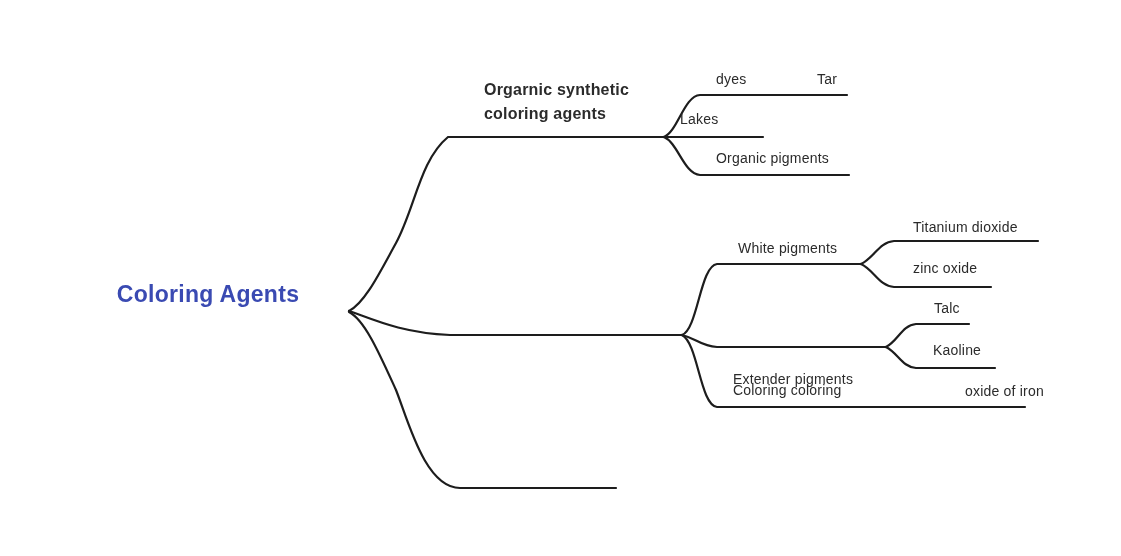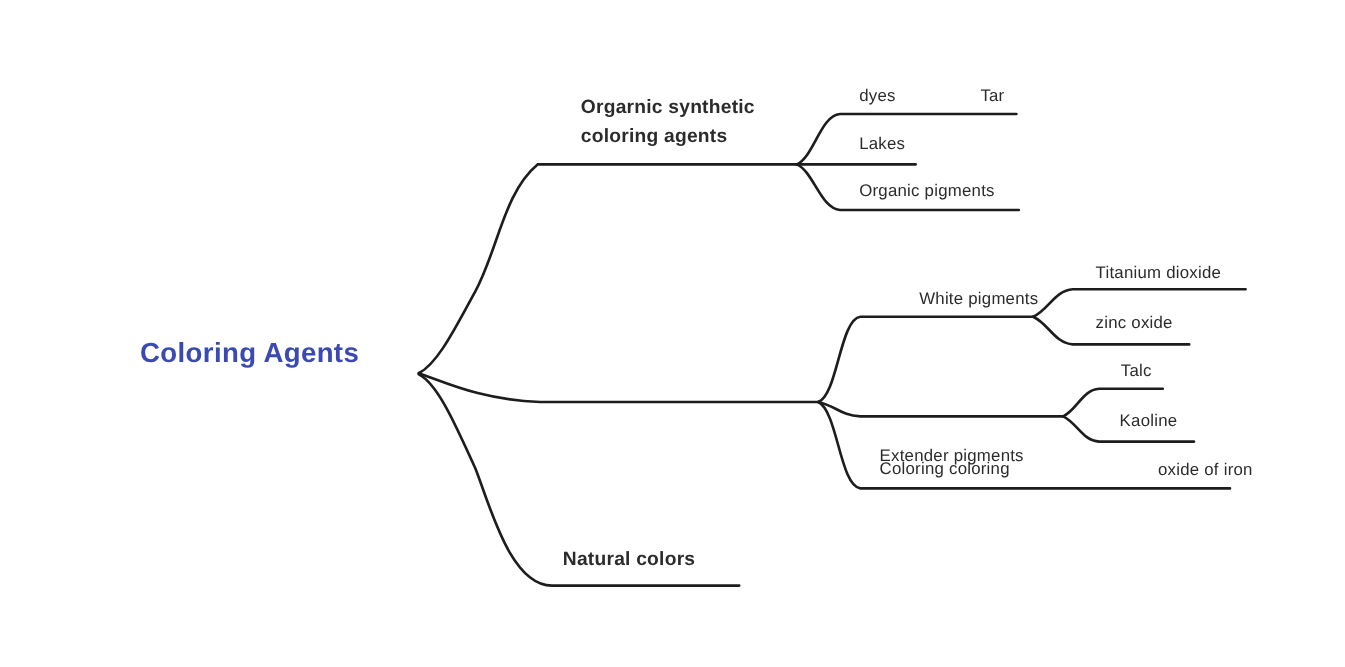--- a/index.html
+++ b/index.html
@@ -49,27 +49,26 @@
   <div class="lbl root-title">
     <span>Coloring Agents</span>
   </div>
 
   <div class="lbl branch" style="left:470px; top:78px;margin-left:14px;">
     <span>Orgarnic synthetic</span>
     <span>coloring agents</span>
   </div>
   <div class="lbl leaf" style="left:716px; top:71px;">dyes</div>
   <div class="lbl leaf" style="left:817px; top:71px;">Tar</div>
-  <div class="lbl leaf" style="left:716px; top:111px;">Lakes</div>
+  <div class="lbl leaf" style="left:680px; top:111px;">Lakes</div>
   <div class="lbl leaf" style="left:716px; top:150px;">Organic pigments</div>
 
-  <div class="lbl leaf" style="left:766px; top:240px;">White pigments</div>
+  <div class="lbl leaf" style="left:738px; top:240px;">White pigments</div>
   <div class="lbl leaf" style="left:913px; top:219px;">Titanium dioxide</div>
   <div class="lbl leaf" style="left:913px; top:260px;">zinc oxide</div>
   <div class="lbl leaf" style="left:733px; top:328px;margin-top:43px;">Extender pigments</div>
   <div class="lbl leaf" style="left:934px; top:300px;">Talc</div>
   <div class="lbl leaf" style="left:933px; top:342px;">Kaoline</div>
   <div class="lbl leaf" style="left:733px; top:382px;">Coloring coloring</div>
   <div class="lbl leaf" style="left:929px; top:383px;margin-left:36px;">oxide of iron</div>
 
-  <div class="lbl branch" style="left:469px; top:455px;">Natural colors</div>
 
 </div>
 
 </body></html>

